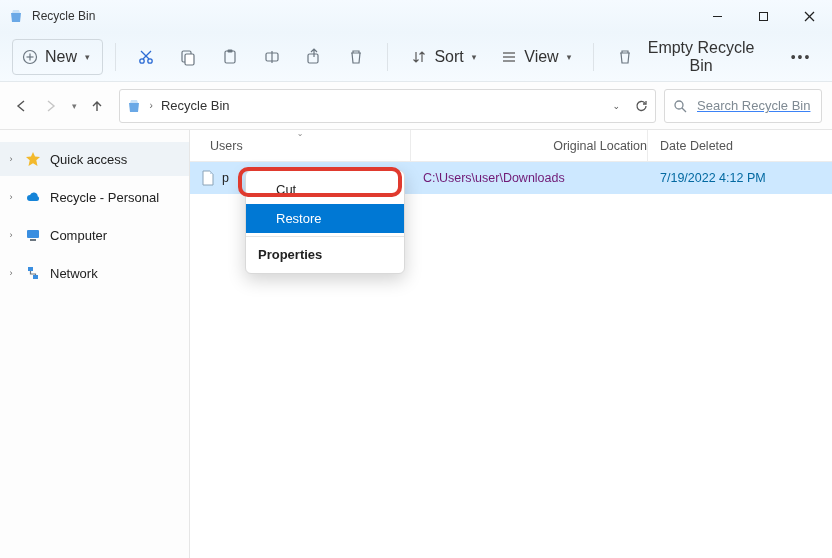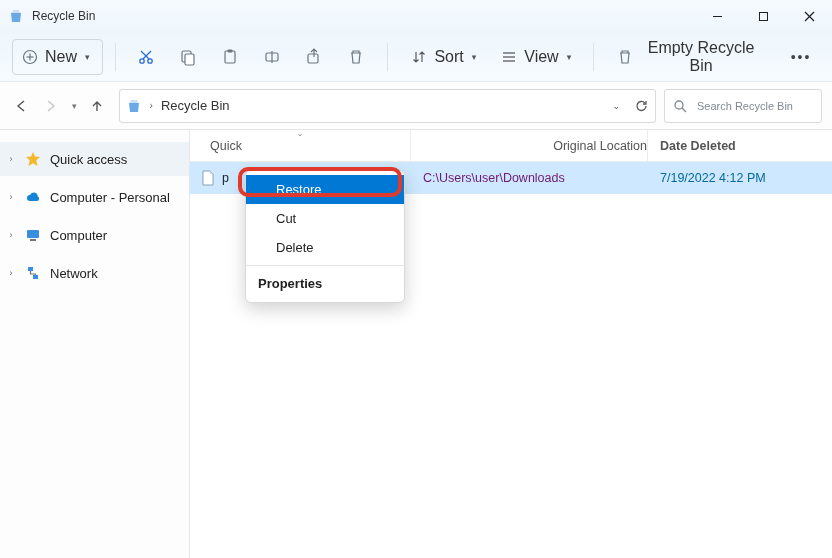--- a/index.html
+++ b/index.html
@@ -26,40 +26,40 @@
   
   .addrrow { height: 48px; display: flex; align-items: center; padding: 0 10px; gap: 8px; border-bottom: 1px solid #e6e6e6; background:#fdfdfd; }
   .nav-arrows { display: flex; align-items: center; gap: 12px; padding: 0 6px 0 4px; color: #555; }
   .nav-arrows .disabled { color: #bbb; }
   .nav-arrows span { font-size: 14px; }
   .addrbox { flex: 1; height: 34px; border: 1px solid #dadada; border-radius: 3px; display: flex; align-items: center; padding: 0 6px; gap: 8px; background:#fff; }
   .addrbox .crumb { font-size: 13px; color: #333; }
   .addrbox .sepchev { font-size: 10px; color: #666; }
   .addrbox .right { margin-left: auto; display: flex; align-items: center; gap: 14px; color:#555; }
   .searchbox { width: 158px; height: 34px; border: 1px solid #dadada; border-radius: 3px; display: flex; align-items: center; padding: 0 8px; gap: 8px; color: #7f8a93; background:#fff; }
-  .searchbox input { border: none; outline: none; font-size: 11px; width: 100%; color: #000000; background:transparent; }
+  .searchbox input { border: none; outline: none; font-size: 13px; width: 100%; color: #3b82f6; background:transparent;text-decoration:underline; }
   .searchbox input::placeholder { color: #7f8a93; }
 
   
   .body { display: flex; height: calc(558px - 32px - 50px - 48px); }
   .sidebar { width: 190px; border-right: 1px solid #e6e6e6; padding-top: 12px; background:#fdfdfd; }
   .nav-item { height: 34px; display: flex; align-items: center; gap: 8px; padding-left: 6px; font-size: 13px; color: #222; }
   .nav-item.highlight { background: #eef3f7; }
   .nav-item .exp { width: 10px; font-size: 9px; color: #666; display:flex; justify-content:center;}
   .nav-item .nicon { width: 18px; height: 18px; display:flex; align-items:center; justify-content:center; }
   .nav-item + .nav-item { margin-top: 4px; }
 
   
   .main { flex: 1; position: relative; }
   .cols { height: 32px; display: flex; align-items: center; border-bottom: 1px solid #ececec; font-size: 12.5px; color: #555; }
   .col { padding-left: 12px; border-right: 1px solid #ececec; height: 100%; display:flex; align-items:center; }
   .col.name { width: 221px; padding-left: 20px; position:relative; }
   .col.name .sortchev { position:absolute; left:50%; top:-1px; transform:translateX(-50%); font-size:8px; color:#888; }
   .col.orig { width: 237px; justify-content: flex-end; }
-  .col.date { flex: 1; border-right: none; font-weight: bold; }
+  .col.date { flex: 1; border-right: none; }
 
   .row { height: 32px; display: flex; align-items: center; background: #cde8ff; font-size: 12.5px; color: #222; }
   .row .c { padding-left: 12px; }
   .row .c.name { width: 221px; padding-left: 10px; display:flex; align-items:center; gap:6px; }
   .row .c.orig { width: 237px; color:#701a75; }
   .row .c.date { flex: 1; color:#0369a1; }
   .file-icon { width:16px; height:16px; }
 
   
   .ctxmenu { position: absolute; left: 245px; top: 170px; width: 160px; background: #fff; border: 1px solid #d9d9d9; border-radius: 6px; box-shadow: 0 6px 18px rgba(0,0,0,0.18); padding: 4px 0; z-index: 20; }
@@ -269,21 +269,21 @@
       </span>
       <span>Quick access</span>
     </div>
     <div class="nav-item">
       <span class="exp">›</span>
       <span class="nicon">
         <svg width="16" height="16">
             <path fill="#1584d8" d="M5 12a3 3 0 0 1 0-6 4 4 0 0 1 7.7 1.3A2.5 2.5 0 0 1 12 12z"></path>
           </svg>
       </span>
-      <span>Computer - Personal</span>
+      <span>Recycle - Personal</span>
     </div>
     <div class="nav-item">
       <span class="exp">›</span>
       <span class="nicon">
         <svg width="16" height="16">
             <rect x="2" y="3" width="12" height="8" rx="1" fill="#3a8ee0"></rect>
             <rect x="5" y="12" width="6" height="2" fill="#6b7680"></rect>
           </svg>
       </span>
       <span>Computer</span>
@@ -298,21 +298,21 @@
           </svg>
       </span>
       <span>Network</span>
     </div>
   </div>
 
   <div class="main">
     <div class="cols">
       <div class="col name">
         <span class="sortchev">⌄</span>
-        <span>Quick</span>
+        <span>Users</span>
       </div>
       <div class="col orig">
         <span>Original Location</span>
       </div>
       <div class="col date">
         <span>Date Deleted</span>
       </div>
     </div>
 
     <div class="row">
@@ -329,28 +329,25 @@
         <span>C:\Users\user\Downloads</span>
       </div>
       <div class="c date">
         <span>7/19/2022 4:12 PM</span>
       </div>
     </div>
   </div>
 </div>
 
 <div class="ctxmenu">
+  <div class="ctx-item">
+    <span>Cut</span>
+  </div>
   <div class="ctx-item sel">
     <span>Restore</span>
-  </div>
-  <div class="ctx-item">
-    <span>Cut</span>
-  </div>
-  <div class="ctx-item">
-    <span>Delete</span>
   </div>
   <div class="ctx-sep"></div>
   <div class="ctx-item bold">
     <span>Properties</span>
   </div>
 </div>
 
 <div class="redbox"></div>
 
 </body></html>

